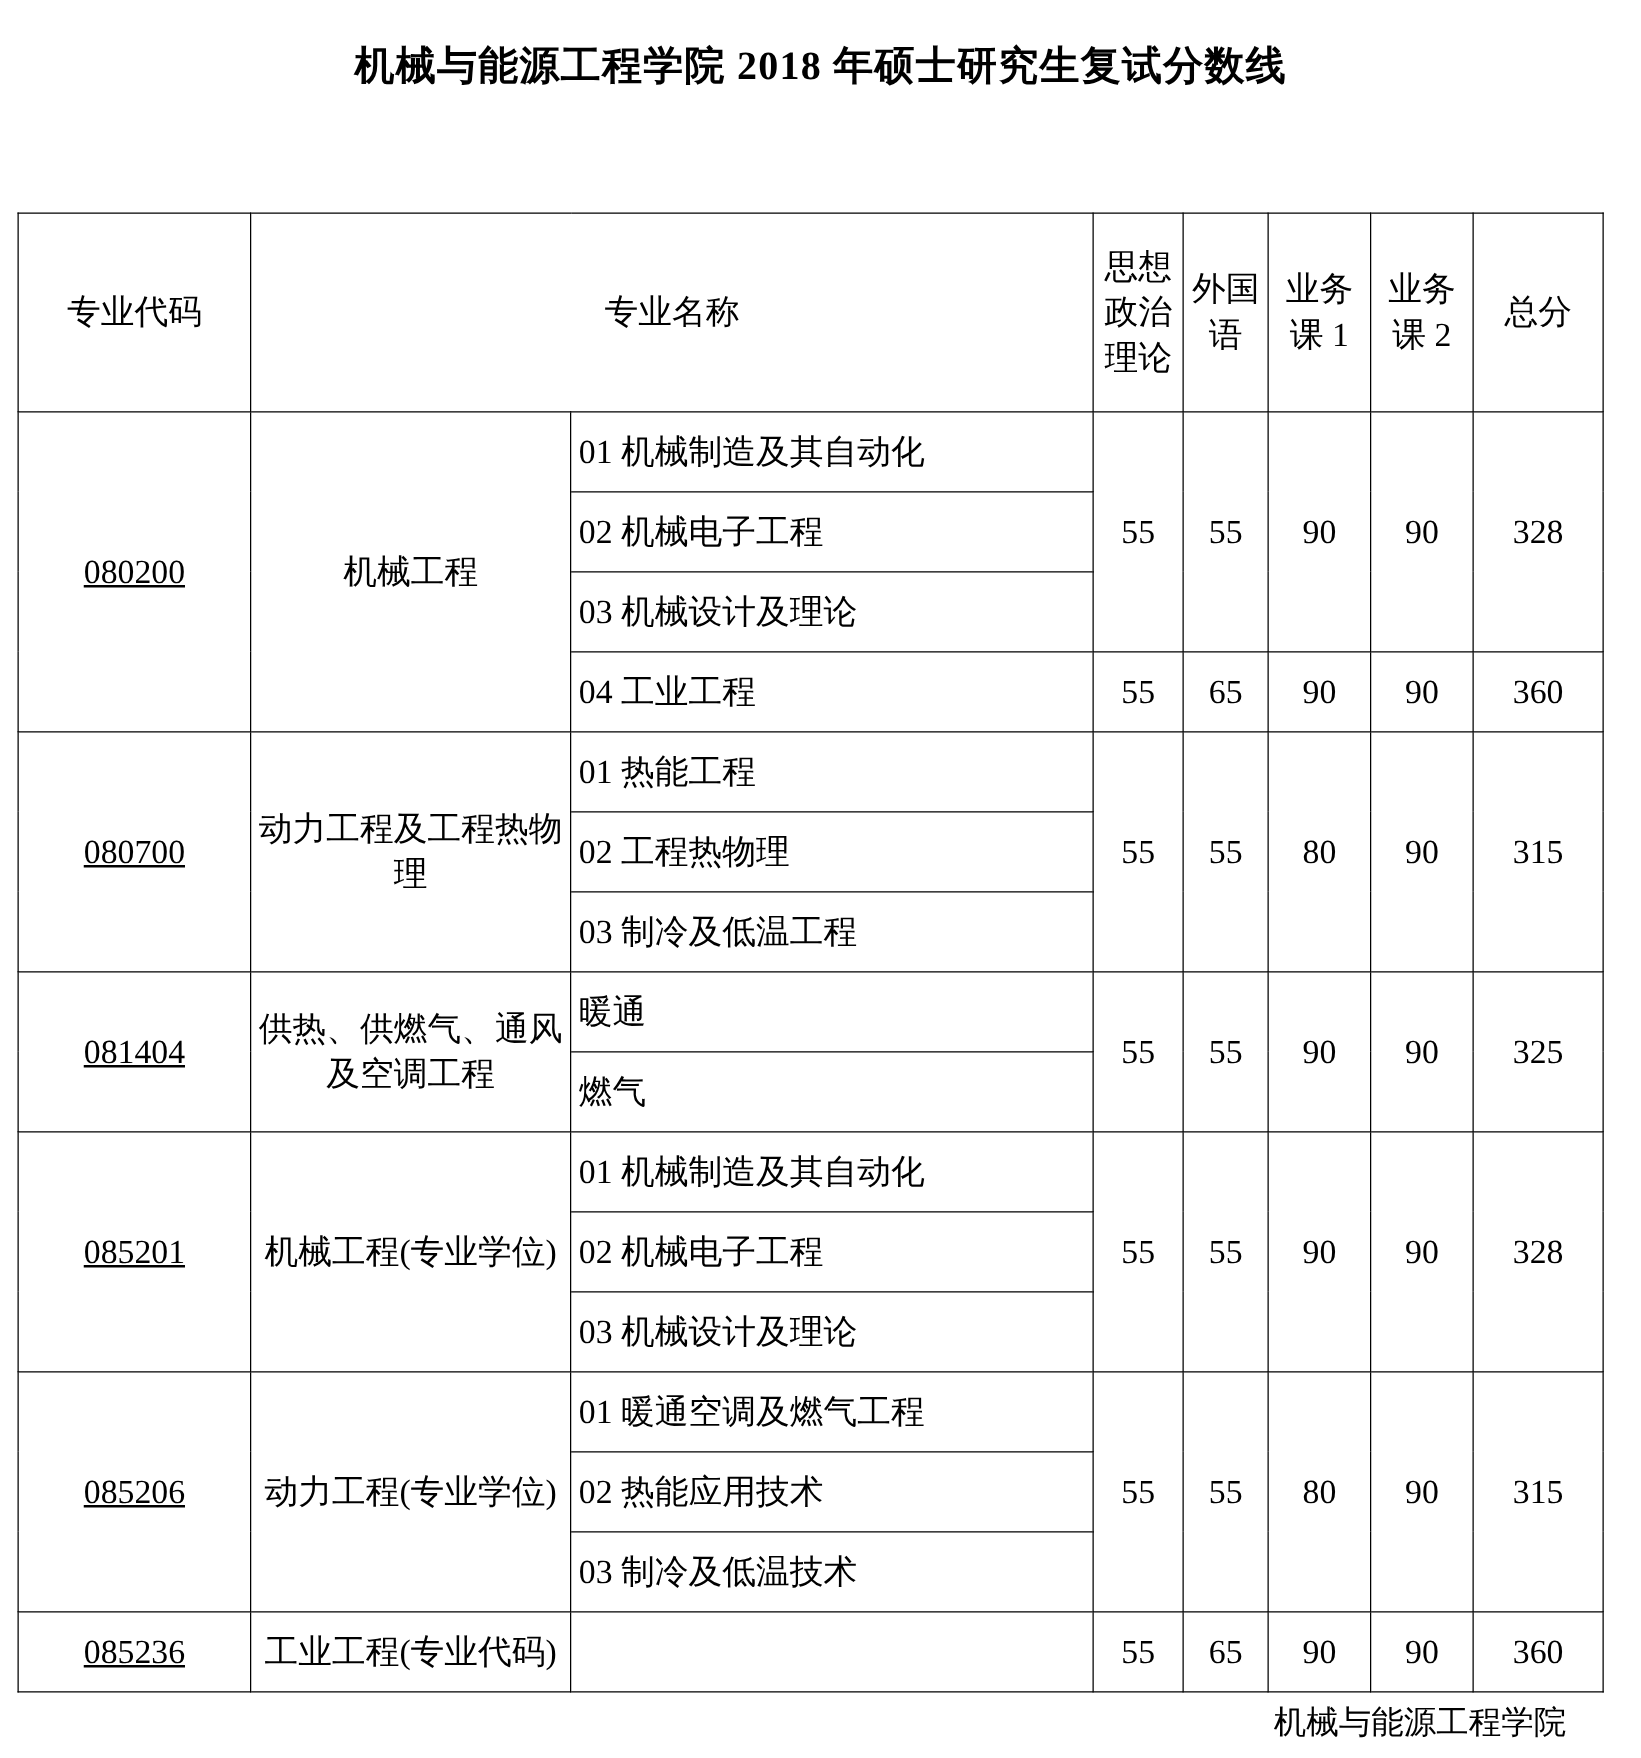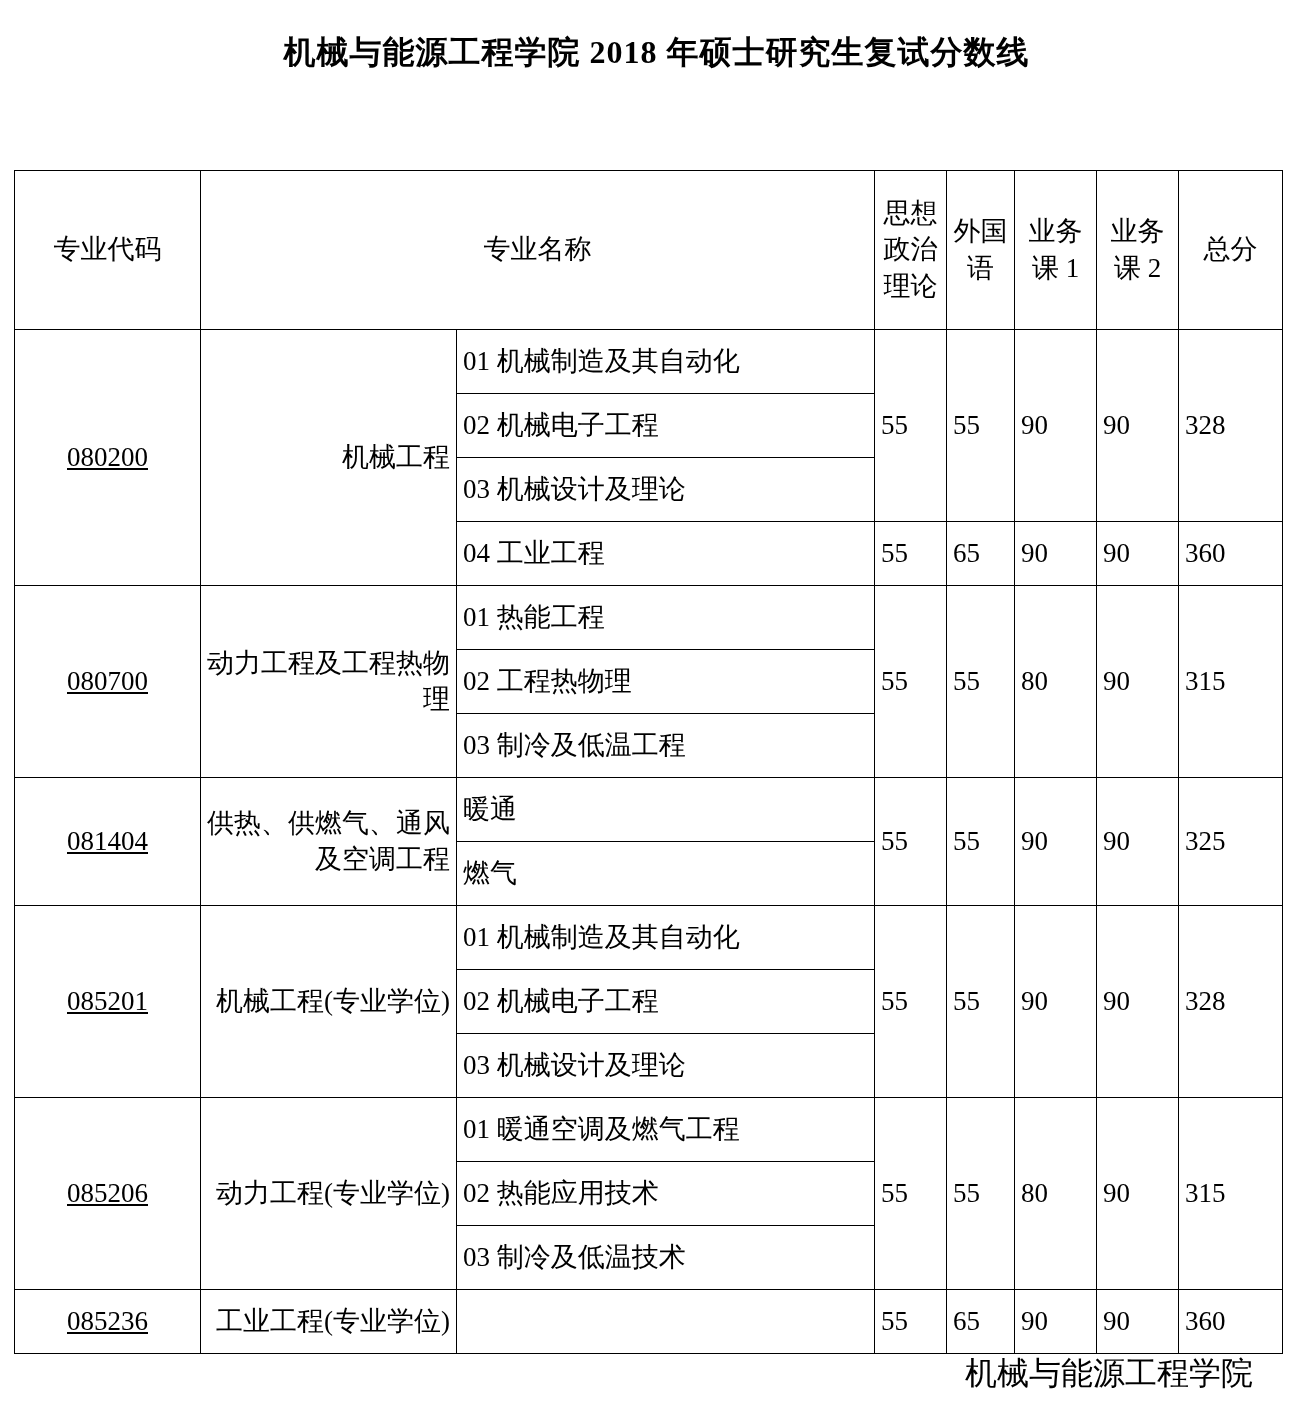--- a/index.html
+++ b/index.html
@@ -64,44 +64,45 @@
     vertical-align: middle;
   }
   .head-vert {
     text-align: center;
     font-size: 28px;
     line-height: 1.12;
     padding-left: 2px;
     padding-right: 2px;
   }
   .num {
+    text-align: center;
     font-size: 28px;
   }
   .code {
     text-align: center;
     font-size: 28px;
     text-decoration: underline;
   }
   .major {
-    text-align: right;
+    text-align: center;
     padding-left: 12px;
     font-size: 28px;
   }
   .dir {
     text-align: left;
     padding-left: 10px;
     font-size: 28px;
     height: 55px;
   }
   .footer {
     position: absolute;
     right: 60px;
     bottom: 26px;
     text-align: right;
-    font-size: 32px;
+    font-size: 26px;
     line-height: 1.7;
   }
   .footer div { white-space: nowrap; }
   .sig-name { font-weight: normal; }
   .sig-date { font-family: "Liberation Serif", serif; }
 </style>
 </head>
 <body>
 
 <div class="page">
@@ -212,21 +213,21 @@
             <td class="num" rowspan="3">315</td>
           </tr>
           <tr>
             <td class="dir">02 热能应用技术</td>
           </tr>
           <tr>
             <td class="dir">03 制冷及低温技术</td>
           </tr>
           <tr>
             <td class="code" rowspan="1">085236</td>
-            <td class="major" rowspan="1">工业工程(专业学位)</td>
+            <td class="major" rowspan="1">工业工程(专业代码)</td>
             <td class="dir"></td>
             <td class="num" rowspan="1">55</td>
             <td class="num" rowspan="1">65</td>
             <td class="num" rowspan="1">90</td>
             <td class="num" rowspan="1">90</td>
             <td class="num" rowspan="1">360</td>
           </tr>
         </tbody>
     </table>
   </div>

